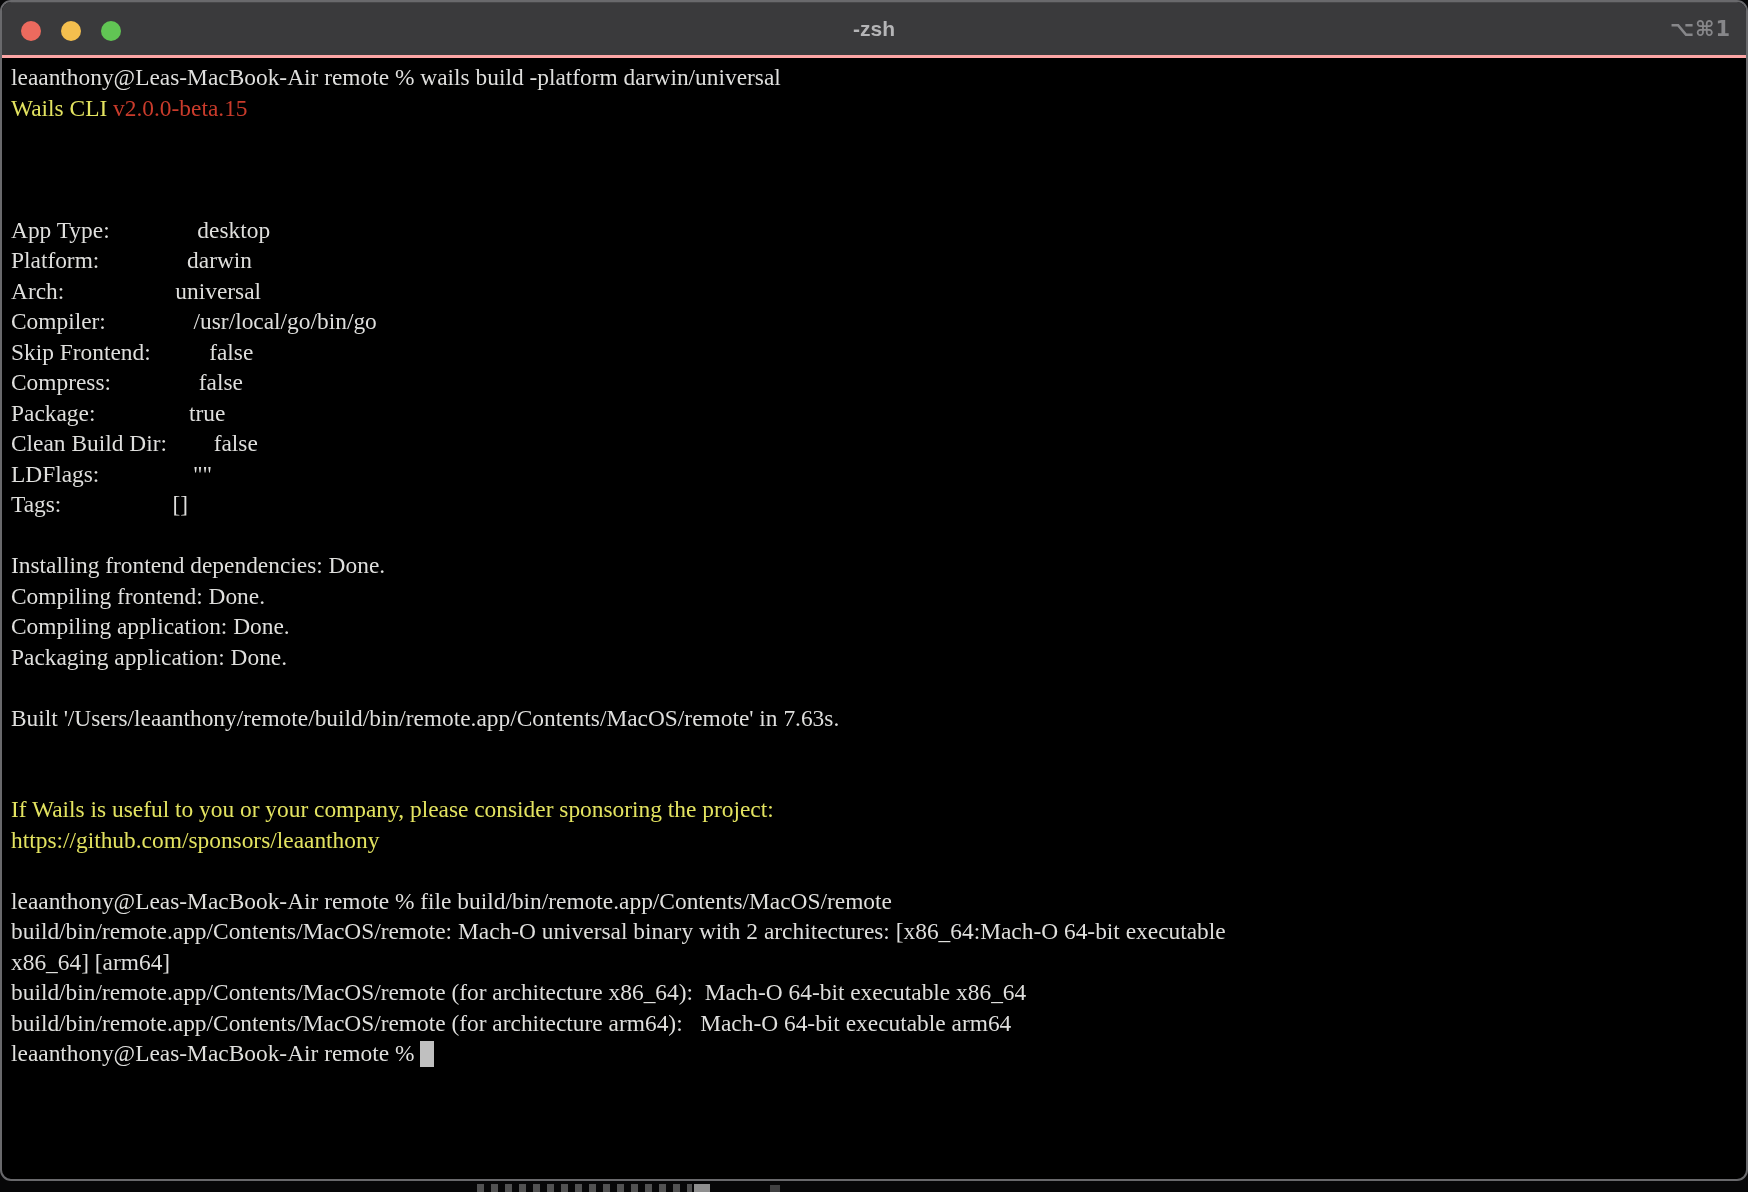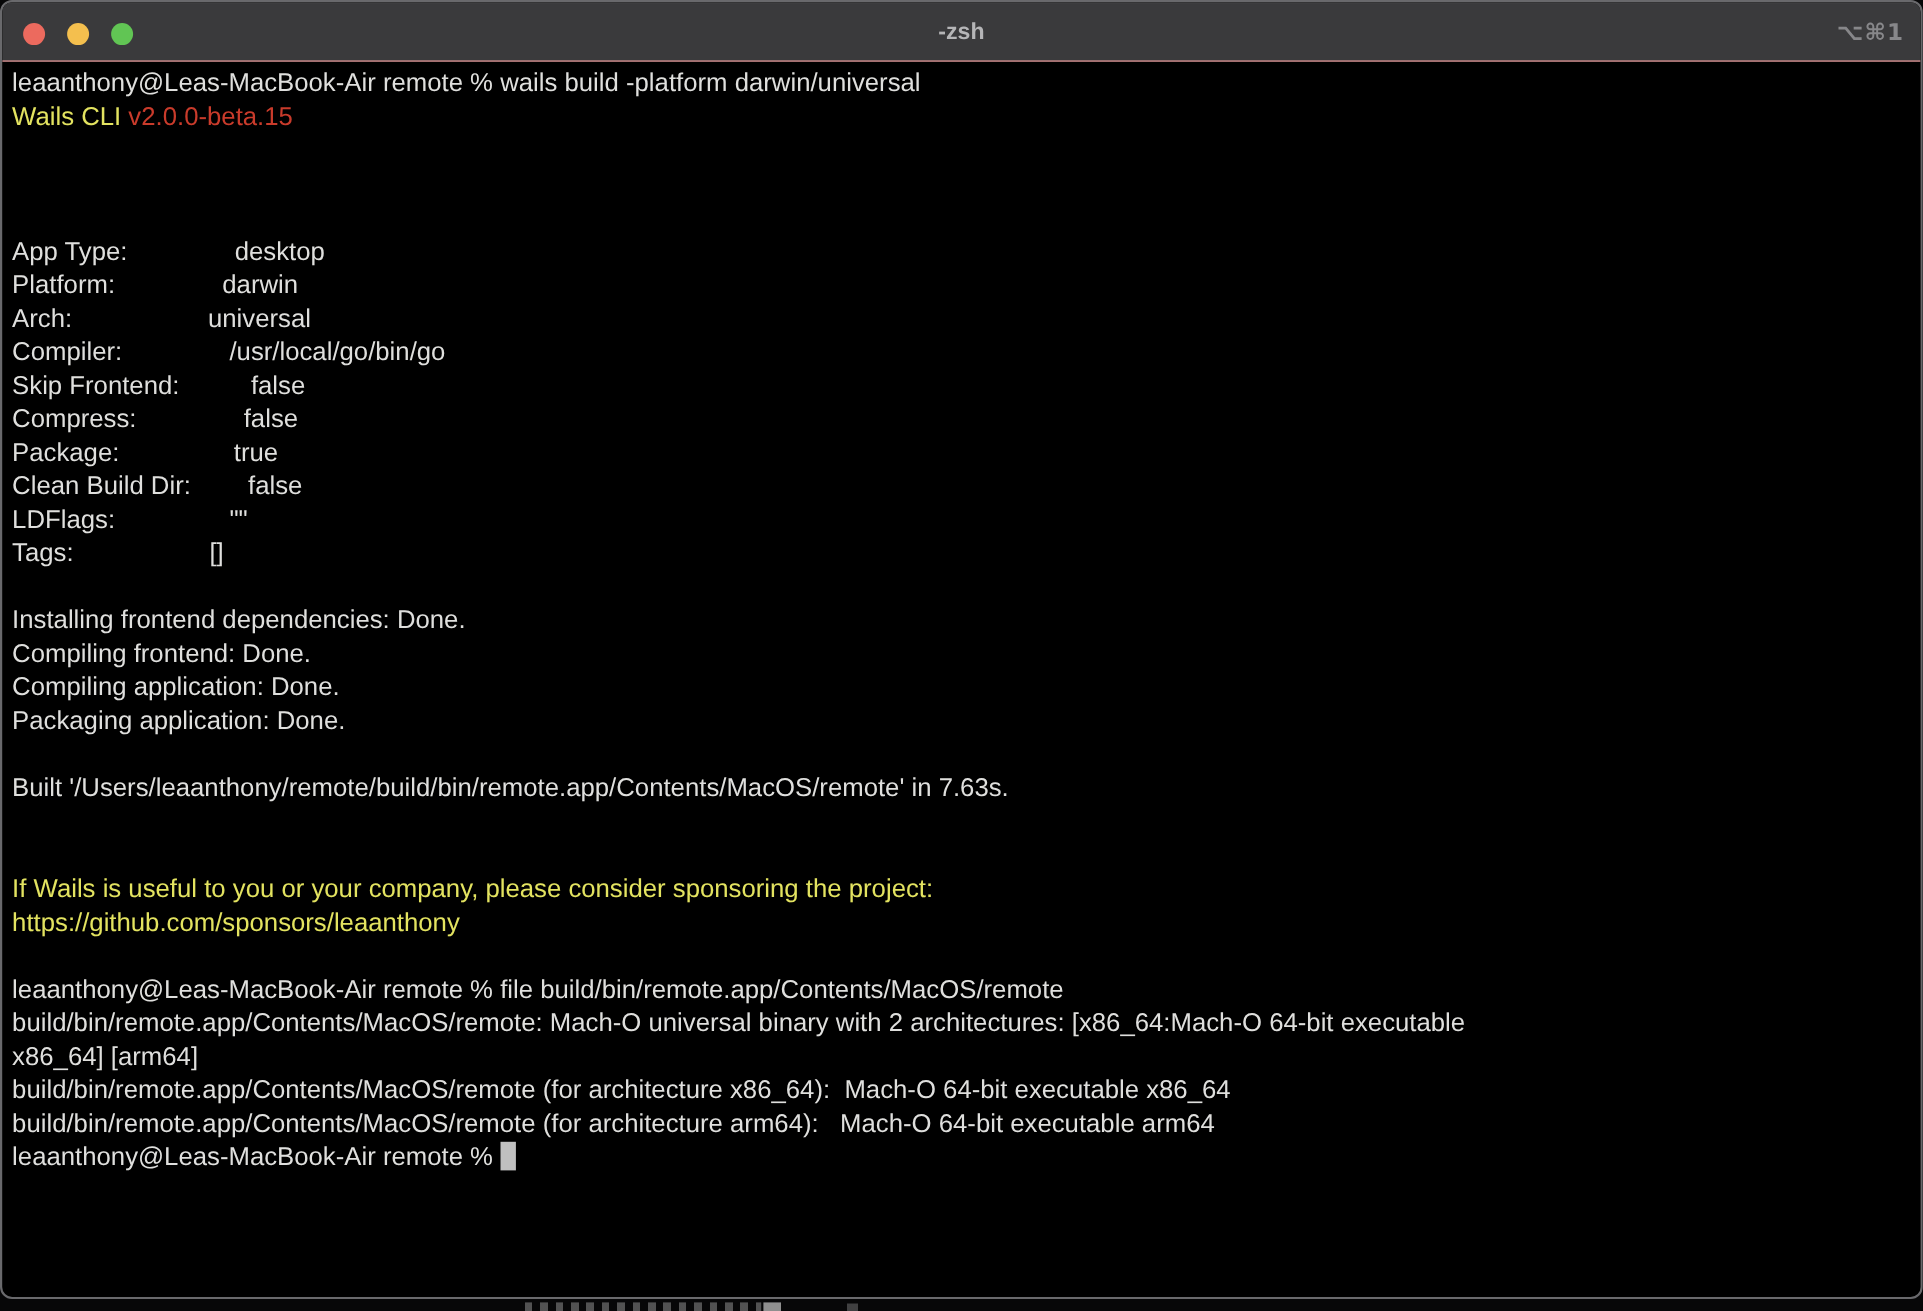--- a/index.html
+++ b/index.html
@@ -14,21 +14,21 @@
     width:1748px;height:1181px;
     box-sizing:border-box;
     background:var(--background,#000);
     border:2px solid #69696c;
     border-radius:11px;
     overflow:hidden;
   }
   .titlebar{
     height:53px;
     background:var(--titlebar,#3a3a3c);
-    border-bottom:1px solid #fca5a5;
+    border-bottom:3px solid #fca5a5;
     box-shadow:inset 0 1px 0 rgba(255,255,255,.07);
     position:relative;
   }
   .traffic-lights{
     position:absolute;left:19px;top:19px;
     display:flex;gap:20px;
   }
   .traffic-lights .light{
     width:20px;height:20px;border-radius:50%;
     border:none;padding:0;cursor:pointer;display:block;
@@ -41,21 +41,21 @@
     pointer-events:none;
   }
   .tab-shortcut{
     position:absolute;right:15px;top:0;height:53px;
     display:flex;align-items:center;
     font:700 21px "DejaVu Sans",sans-serif;
     color:#87878a;letter-spacing:1px;
   }
   .content{
     padding:4px 0 0 9px;
-    font-family:Liberation Sans, sans-serif;
+    font-family:Liberation Serif, serif;
     font-size:23.4px;
     line-height:30.5px;
     white-space:pre;
     color:var(--foreground,#dfdfdd);
   }
   .term-line{height:30.5px;}
   .cursor{
     display:inline-block;width:14px;height:26px;
     background:var(--cursor,#c0c0c0);
     vertical-align:middle;position:relative;top:-2px;

